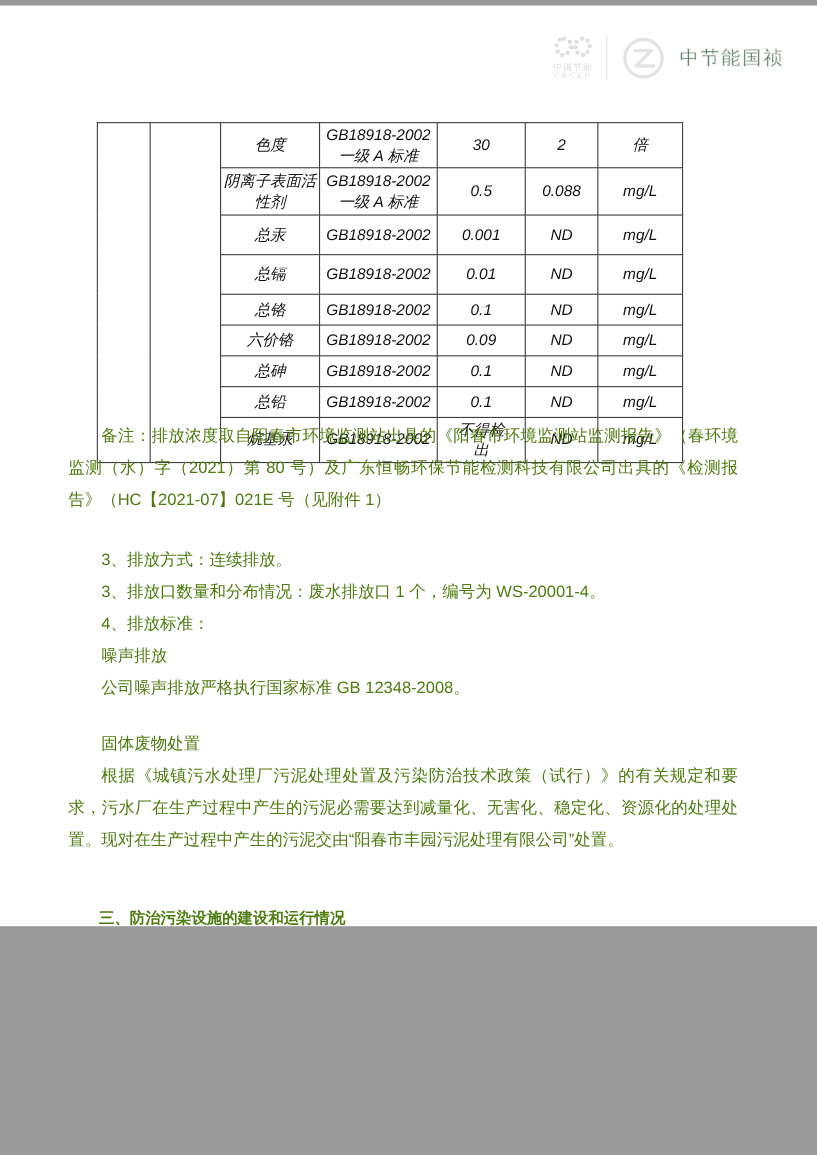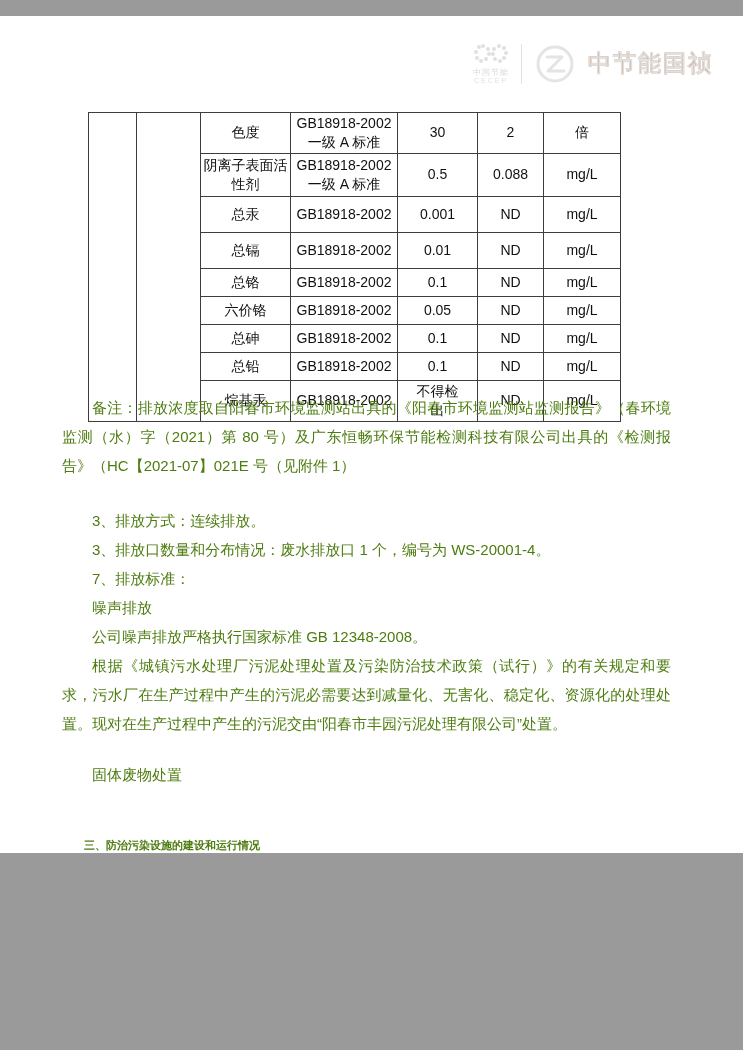--- a/index.html
+++ b/index.html
@@ -1,20 +1,20 @@
 <!DOCTYPE html>
 <html><head>
 <meta charset="utf-8">
 <style>
   html, body { margin: 0; padding: 0; background: #9a9a9a; }
   .page {
     position: relative;
     width: 743px;
     height: 837px;
-    margin: 16px auto;
+    margin: 5px auto;
     background: #ffffff;
     font-family: "Liberation Sans", "DejaVu Sans", sans-serif;
     color: #111;
     overflow: hidden;
   }
 
   
   .logo-block {
     position: absolute;
     top: 26px;
@@ -28,37 +28,38 @@
   .cecep-mini {
     display: flex;
     flex-direction: column;
     align-items: center;
     line-height: 1.15;
   }
   .cecep-mini .cn { font-size: 8px; letter-spacing: 1px; color: #dadad8; }
   .cecep-mini .en { font-size: 7px; letter-spacing: 2px; color: #dededc; }
   .logo-divider { width: 1px; height: 40px; background: #e3e3e1; }
   .zh-brand {
-    font-size: 23px;
-    font-weight: 700;
+    font-size: 17px;
+    font-weight: 400;
     letter-spacing: 2px;
-    color: #c2410c;
+    color: #14532d;
     -webkit-text-stroke: 0.6px #e0e0de;
     white-space: nowrap;
   }
   .z-ring { display: block; }
 
   
   .doc-table {
     position: absolute;
     left: 88px;
-    top: 96px;
+    top: 106px;
     width: 532px;
     border-collapse: collapse;
     table-layout: fixed;
+    font-style: italic;
   }
   .doc-table td {
     border: 1px solid #3d3d3d;
     text-align: center;
     vertical-align: middle;
     font-size: 14px;
     padding: 1px 2px;
     white-space: pre-line;
     line-height: 1.35;
   }
@@ -83,21 +84,21 @@
     text-align: justify;
     color: #4d7c0f;
   }
   .body-text p { margin: 0; }
   .indent { text-indent: 2em; }
   .gap-md { margin-top: 26px !important; }
   .gap-sm { margin-top: 22px !important; }
   .section-heading {
     margin-top: 42px !important;
     font-weight: 700;
-    font-size: 11px;
+    font-size: 14px;
     text-indent: 2em;
   }
 </style>
 </head>
 <body>
 
 <div class="page">
 
   <div class="logo-block">
     <div class="cecep-mini">
@@ -179,21 +180,21 @@
     <tr>
       <td>总铬</td>
       <td>GB18918-2002</td>
       <td>0.1</td>
       <td>ND</td>
       <td>mg/L</td>
     </tr>
     <tr>
       <td>六价铬</td>
       <td>GB18918-2002</td>
-      <td>0.05</td>
+      <td>0.09</td>
       <td>ND</td>
       <td>mg/L</td>
     </tr>
     <tr>
       <td>总砷</td>
       <td>GB18918-2002</td>
       <td>0.1</td>
       <td>ND</td>
       <td>mg/L</td>
     </tr>
@@ -213,23 +214,23 @@
       <td>mg/L</td>
     </tr>
   </tbody>
     </table>
 
   <div class="body-text">
     <p class="indent">备注：排放浓度取自阳春市环境监测站出具的《阳春市环境监测站监测报告》（春环境监测（水）字（2021）第 80 号）及广东恒畅环保节能检测科技有限公司出具的《检测报告》（HC【2021-07】021E 号（见附件 1）</p>
 
     <p class="indent gap-md">3、排放方式：连续排放。</p>
     <p class="indent">3、排放口数量和分布情况：废水排放口 1 个，编号为 WS-20001-4。</p>
-    <p class="indent">7、排放标准：</p>
+    <p class="indent">4、排放标准：</p>
     <p class="indent">噪声排放</p>
     <p class="indent">公司噪声排放严格执行国家标准 GB 12348-2008。</p>
 
+    <p class="indent gap-sm">固体废物处置</p>
     <p class="indent">根据《城镇污水处理厂污泥处理处置及污染防治技术政策（试行）》的有关规定和要求，污水厂在生产过程中产生的污泥必需要达到减量化、无害化、稳定化、资源化的处理处置。现对在生产过程中产生的污泥交由“阳春市丰园污泥处理有限公司”处置。</p>
-    <p class="indent gap-sm">固体废物处置</p>
 
     <p class="section-heading">三、防治污染设施的建设和运行情况</p>
   </div>
 
 </div>
 
 </body></html>

